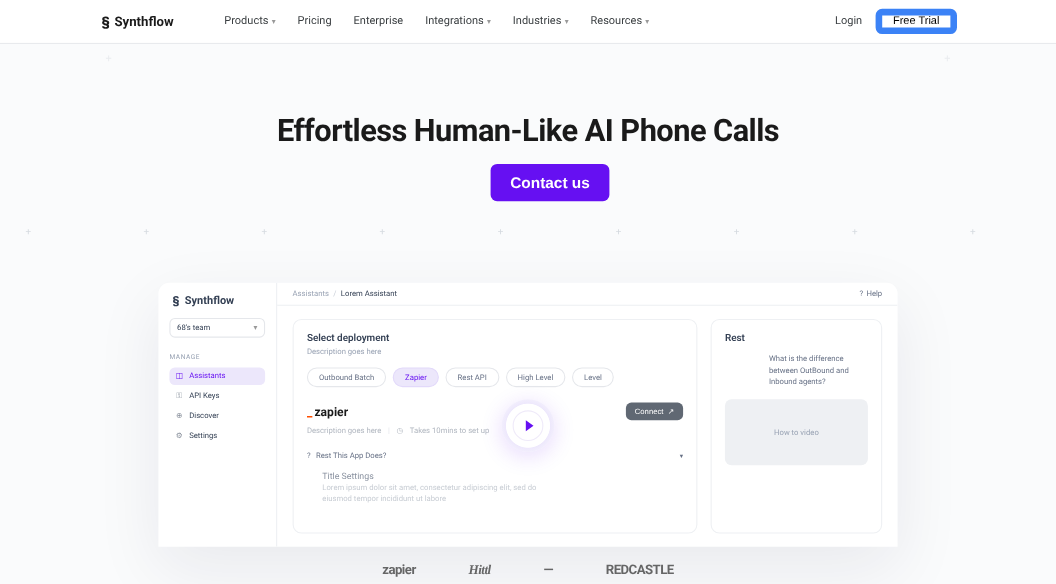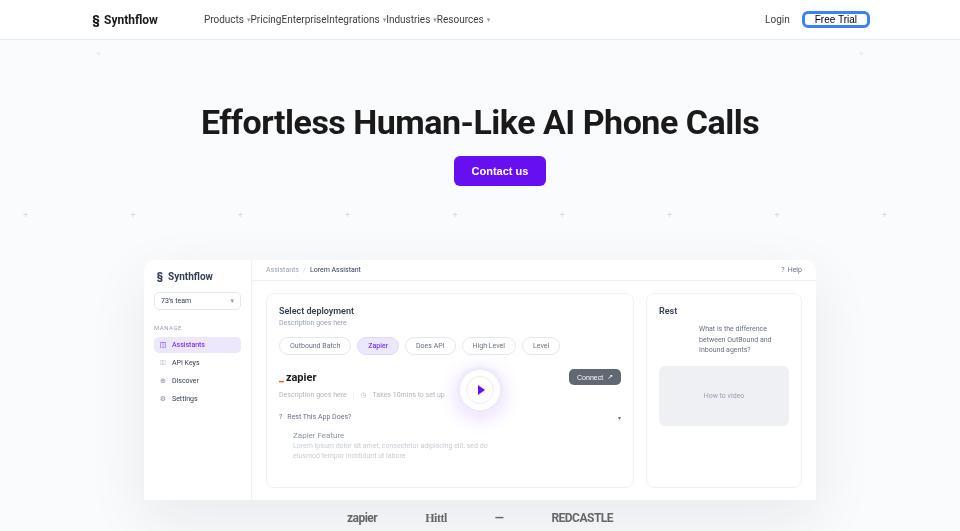--- a/index.html
+++ b/index.html
@@ -2,38 +2,38 @@
 <html><head>
 <meta charset="utf-8">
 <style>
 * { box-sizing: border-box; margin: 0; padding: 0; }
 body { font-family: -apple-system, BlinkMacSystemFont, "Segoe UI", Roboto, sans-serif; background: #fafbfc; width: 960px; height: 531px; overflow: hidden; color: #1a1a1a; position: relative; }
 
 
 .nav { background: #fff; border-bottom: 1px solid #e8eaed; height: 40px; display: flex; align-items: center; padding: 0 90px; gap: 18px; font-size: 10px; }
 .logo { font-weight: 700; font-size: 12px; display: flex; align-items: center; gap: 2px; }
 .logo-mark { width: 12px; height: 12px; display: inline-flex; align-items: center; justify-content: center; font-weight: 900; }
-.nav-items { display: flex; gap: 0; margin-left: 28px; }
+.nav-items { display: flex; gap: 20px; margin-left: 28px; }
 .nav-item { display: flex; align-items: center; gap: 3px; color: #3c4043; cursor: pointer; }
 .chev { font-size: 7px; color: #999; }
 .nav-right { margin-left: auto; display: flex; gap: 12px; align-items: center; }
 .login-link { color: #3c4043; cursor: pointer; }
-.trial-btn { background: #fff; border: 3px solid #3b82f6; border-radius: 6px; padding: 0 10px; font-size: 10px; cursor: pointer; }
+.trial-btn { background: #fff; border: 6px solid #3b82f6; border-radius: 6px; padding: 0 10px; font-size: 10px; cursor: pointer; }
 
 
 .grid-bg { position: absolute; top: 40px; left: 0; right: 0; bottom: 0; overflow: hidden; pointer-events: none; opacity: 0.35; }
 .grid-corner { position: absolute; font-size: 10px; color: #ccd1d8; }
 .grid-corner.tl { top: 8px; left: 96px; }
 .grid-corner.tr { top: 8px; right: 96px; }
 
 
 .hero { text-align: center; padding: 62px 0 40px; position: relative; }
-.hero h1 { font-size: 34px; font-weight: 700; letter-spacing: -0.5px; margin-bottom: 14px; }
+.hero h1 { font-size: 28px; font-weight: 700; letter-spacing: -0.5px; margin-bottom: 14px; }
 .hero p { font-size: 11px; color: #4a4f57; line-height: 1.6; max-width: 420px; margin: 0 auto 16px; }
-.cta { background: #6610f2; color: #fff; border: none; border-radius: 6px; padding: 9px 18px; font-size: 11px; font-weight: 600; cursor: pointer; margin-left: 40px; }
+.cta { background: #6610f2; color: #fff; border: none; border-radius: 6px; padding: 9px 18px; font-size: 14px; font-weight: 600; cursor: pointer; margin-left: 40px; }
 .plus-row { color: #d6dbe0; font-size: 9px; letter-spacing: 50px; margin-top: 24px; height: 10px; overflow: hidden; }
 
 
 .app-container { width: 672px; margin: 0 auto; background: #fff; border-radius: 10px 10px 0 0; box-shadow: 0 20px 60px rgba(20,30,60,0.08); overflow: hidden; position: relative; }
 .app { display: flex; font-size: 8px; color: #344054; height: 240px; }
 .sidebar { width: 108px; border-right: 1px solid #eef0f3; padding: 10px; }
 .sb-logo { font-weight: 700; font-size: 10px; margin-bottom: 10px; display: flex; align-items: center; gap: 2px; }
 .team-sel { background: #fff; border: 1px solid #e5e7eb; border-radius: 5px; padding: 4px 6px; font-size: 7px; display: flex; justify-content: space-between; align-items: center; margin-bottom: 14px; }
 .sb-section { font-size: 6px; letter-spacing: 0.5px; color: #98a2b3; margin-bottom: 6px; text-transform: uppercase; }
 .sb-nav { display: flex; flex-direction: column; gap: 2px; }
@@ -77,21 +77,21 @@
 .learn-q { font-size: 7px; color: #667085; line-height: 1.5; margin-bottom: 10px; margin-left: 40px; }
 .video-box { background: #eef0f3; border-radius: 6px; height: 60px; display: flex; align-items: center; justify-content: center; font-size: 7px; color: #98a2b3; }
 
 
 .play-ring { position: absolute; left: 50%; top: 106px; transform: translateX(-50%); width: 48px; height: 48px; border-radius: 50%; background: radial-gradient(circle,#fff 58%, rgba(226,217,250,0.6) 60%, rgba(226,217,250,0) 100%); display: flex; align-items: center; justify-content: center; box-shadow: 0 4px 20px rgba(102,16,242,0.15); cursor: pointer; }
 .play-inner { width: 28px; height: 28px; border-radius: 50%; background: #fff; display: flex; align-items: center; justify-content: center; border: 1px solid #efeaf9; }
 .play-tri { width: 0; height: 0; border-left: 7px solid #6610f2; border-top: 5px solid transparent; border-bottom: 5px solid transparent; margin-left: 2px; }
 
 
 .logos { position: absolute; bottom: 0; left: 0; right: 0; height: 20px; display: flex; justify-content: center; gap: 48px; align-items: flex-start; opacity: 0.7; font-size: 12px; color: #2b2b2b; font-weight: 700; letter-spacing: -0.5px; }
-.logo-item.script { font-family: Georgia, serif; }
+.logo-item.script { font-style: italic; font-family: Georgia, serif; }
 </style>
 </head>
 <body>
 
 <div class="nav">
   <div class="logo">
     <span class="logo-mark">§</span>
     <span>Synthflow</span>
   </div>
   <div class="nav-items">
@@ -137,21 +137,21 @@
 
 <div class="app-container">
   <div class="app">
 
     <div class="sidebar">
       <div class="sb-logo">
         <span class="logo-mark">§</span>
         <span>Synthflow</span>
       </div>
       <div class="team-sel">
-        <span>73's team</span>
+        <span>68's team</span>
         <span class="chev">▾</span>
       </div>
       <div class="sb-section">Manage</div>
       <div class="sb-nav">
         <div class="sb-item active">
             <span class="sb-icon">◫</span>
             <span>Assistants</span>
           </div>
         <div class="sb-item">
             <span class="sb-icon">⚿</span>
@@ -178,21 +178,21 @@
           <span>Help</span>
         </div>
       </div>
       <div class="content">
         <div class="panel main-panel">
           <div class="panel-title">Select deployment</div>
           <div class="panel-sub">Description goes here</div>
           <div class="pills">
             <div class="pill">Outbound Batch</div>
             <div class="pill active">Zapier</div>
-            <div class="pill">Does API</div>
+            <div class="pill">Rest API</div>
             <div class="pill">High Level</div>
             <div class="pill">Level</div>
           </div>
           <div class="provider-row">
             <div class="zapier-word">
               <span class="zap-underscore">_</span>
               <span>zapier</span>
             </div>
             <button class="connect-btn">
               <span>Connect</span>
@@ -204,21 +204,21 @@
             <span class="meta-sep">|</span>
             <span>◷</span>
             <span>Takes 10mins to set up</span>
           </div>
           <div class="accordion">
             <span>?</span>
             <span>Rest This App Does?</span>
             <span class="acc-arrow">▾</span>
           </div>
           <div class="feature">
-            <div class="feature-title">Zapier Feature</div>
+            <div class="feature-title">Title Settings</div>
             <div class="feature-desc">Lorem ipsum dolor sit amet, consectetur adipiscing elit, sed do eiusmod tempor incididunt ut labore</div>
           </div>
         </div>
         <div class="panel side-panel">
           <div class="learn-title">Rest</div>
           <div class="learn-q">What is the difference between OutBound and Inbound agents?</div>
           <div class="video-box">
             <span>How to video</span>
           </div>
         </div>

